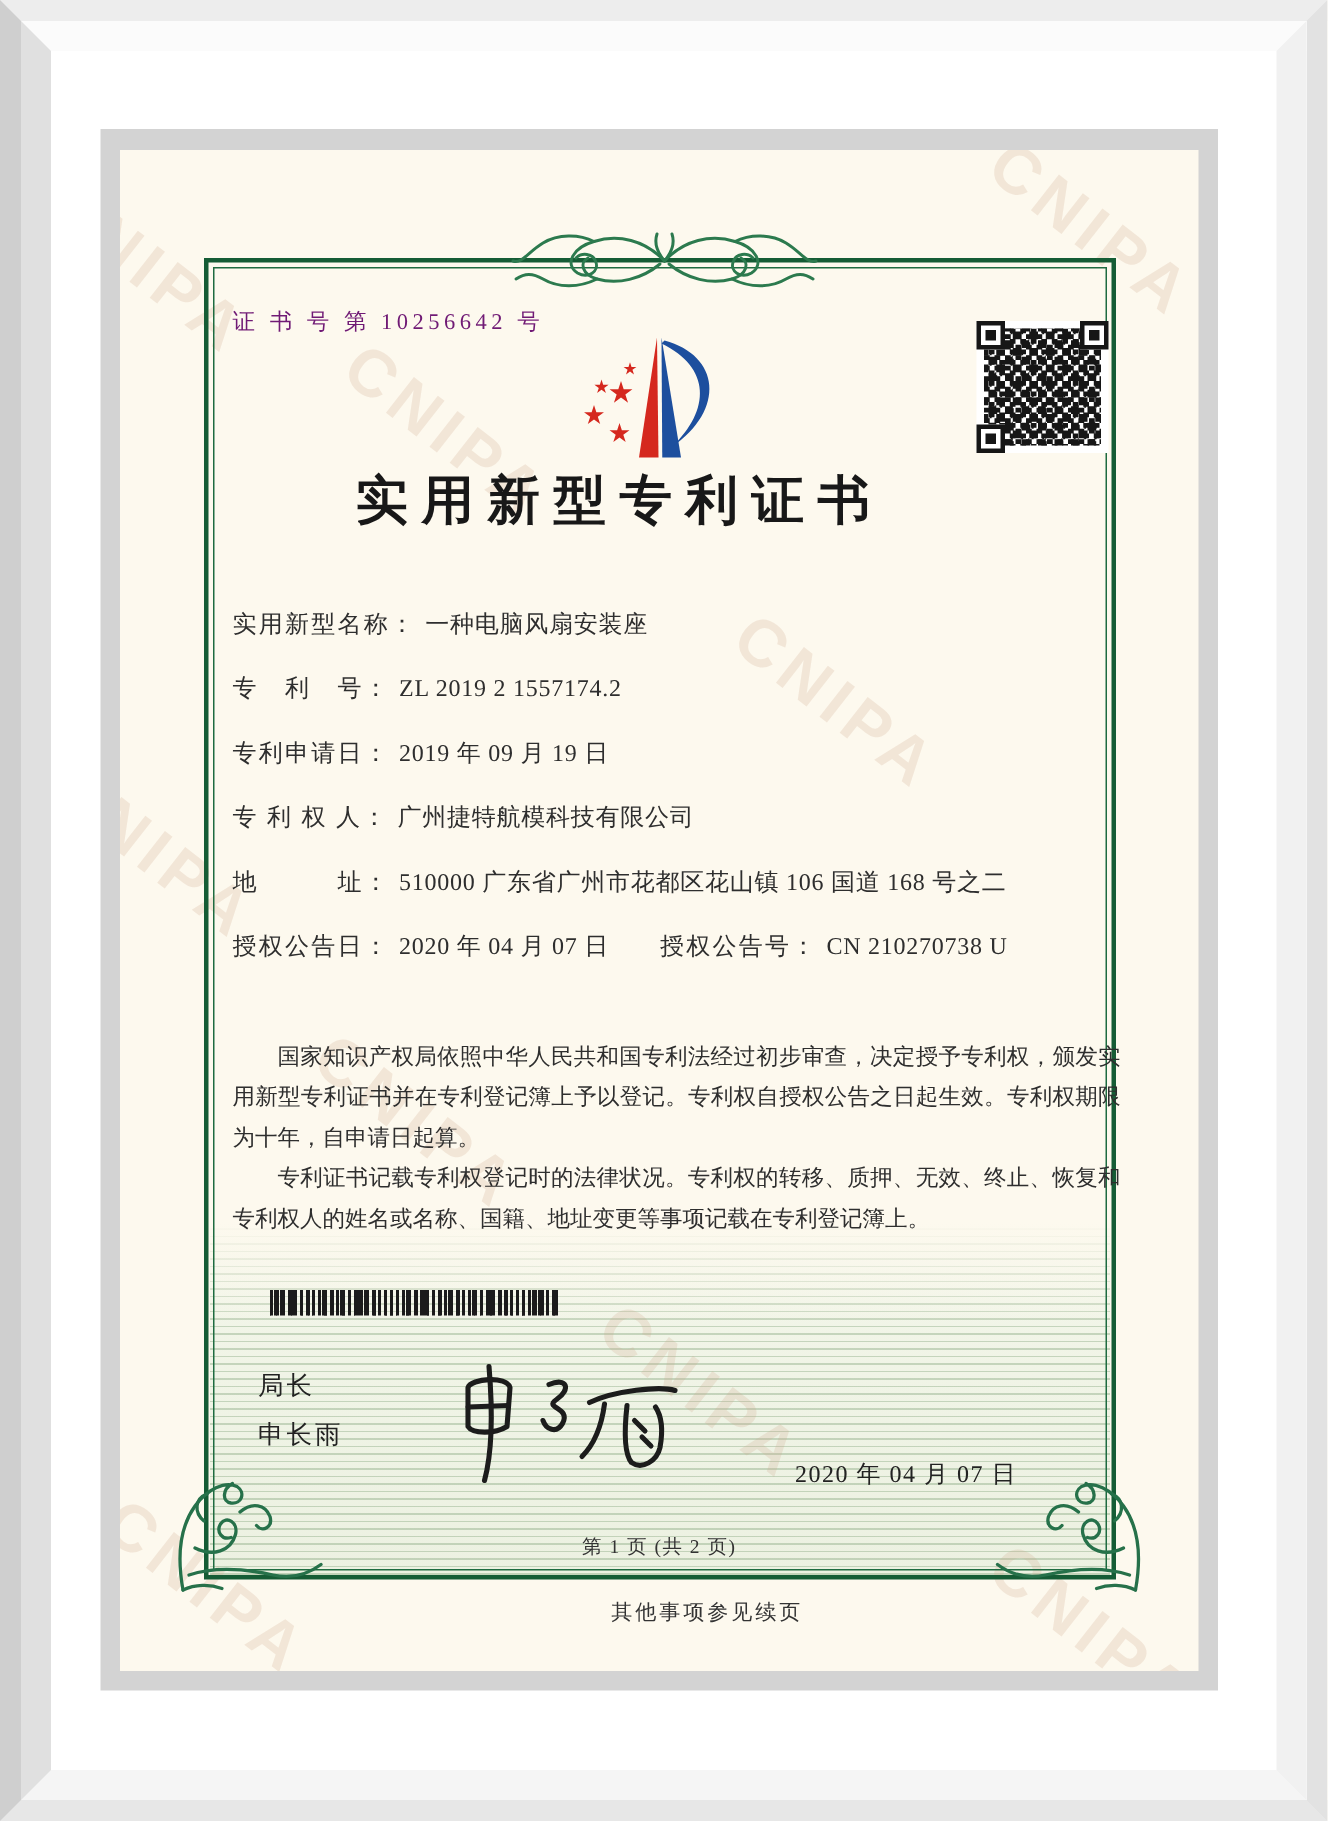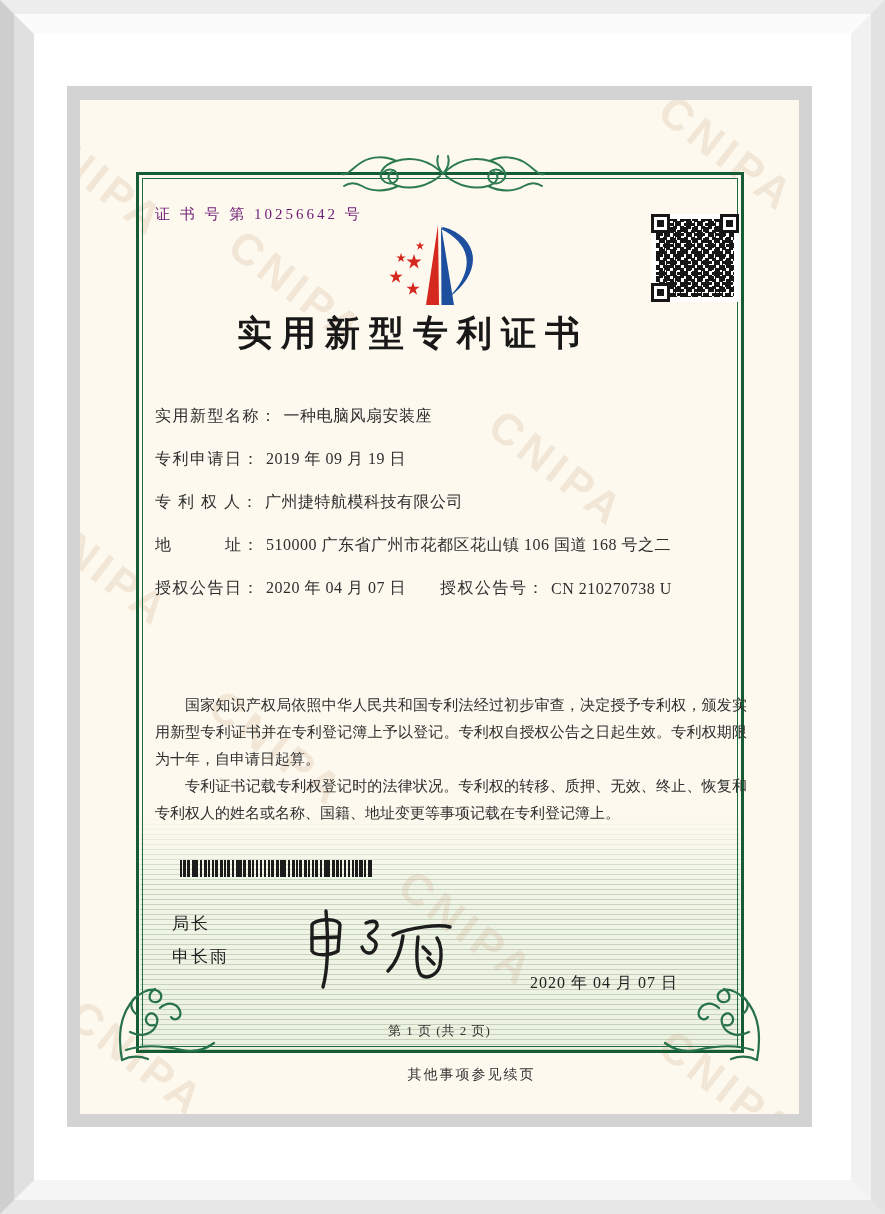--- a/index.html
+++ b/index.html
@@ -159,20 +159,24 @@
   </div>
 
   <div class="title">实用新型专利证书</div>
 
   <div class="fields">
     <div class="frow">
       <span class="lbl">实用新型名称：</span>
       <span class="val">一种电脑风扇安装座</span>
     </div>
     <div class="frow">
+      <span class="lbl">专　利　号：</span>
+      <span class="val">ZL 2019 2 1557174.2</span>
+    </div>
+    <div class="frow">
       <span class="lbl">专利申请日：</span>
       <span class="val">2019 年 09 月 19 日</span>
     </div>
     <div class="frow">
       <span class="lbl">专 利 权 人：</span>
       <span class="val">广州捷特航模科技有限公司</span>
     </div>
     <div class="frow">
       <span class="lbl">地　　　址：</span>
       <span class="val">510000 广东省广州市花都区花山镇 106 国道 168 号之二</span>

